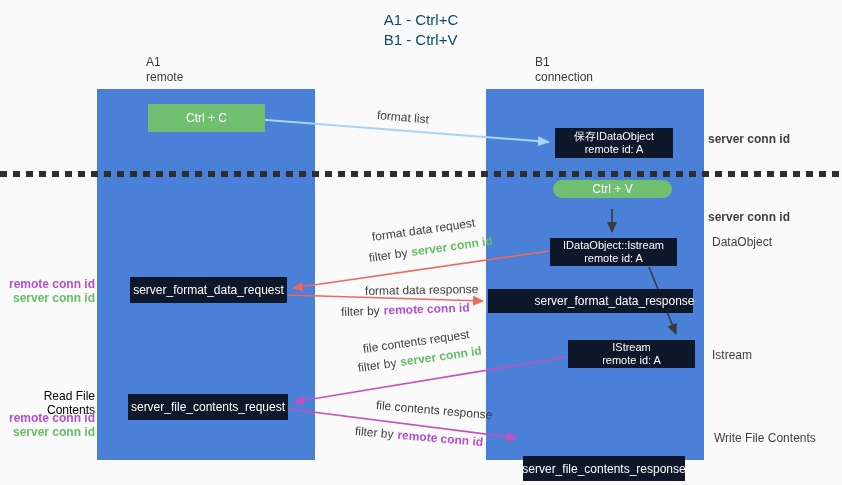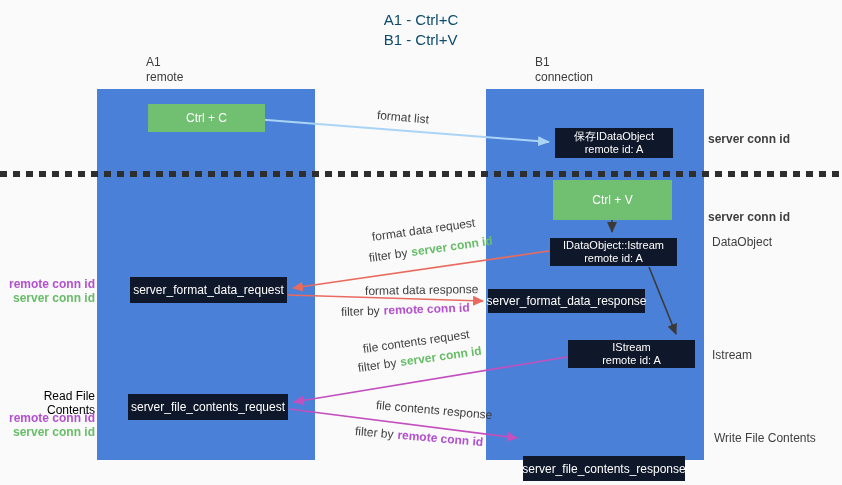--- a/index.html
+++ b/index.html
@@ -122,30 +122,30 @@
     <line x1="289" y1="409" x2="517" y2="438" stroke="#c44fbe" stroke-width="1.6" marker-end="url(#mk-mg)"></line>
   </svg>
 
   <div class="node node-green" style="left:136px;top:104px;width:117px;height:28px;margin-left:12px;">Ctrl + C</div>
 
   <div class="node node-orange node-2line" style="left:555px;top:128px;width:118px;height:30px;">
     <div>保存IDataObject</div>
     <div>remote id: A</div>
   </div>
 
-  <div class="node node-green" style="left:553px;top:180px;width:119px;height:40px;">Ctrl + V</div>
+  <div class="node node-green" style="left:553px;top:180px;width:119px;height:18px;border-radius:13px;">Ctrl + V</div>
 
   <div class="node node-orange node-2line" style="left:550px;top:238px;width:127px;height:28px;">
     <div>IDataObject::Istream</div>
     <div>remote id: A</div>
   </div>
 
   <div class="node node-orange node-1line" style="left:130px;top:277px;width:157px;height:26px;">server_format_data_request</div>
 
-  <div class="node node-orange node-1line" style="left:488px;top:289px;width:157px;height:24px;">server_format_data_response</div>
+  <div class="node node-orange node-1line" style="left:488px;top:289px;width:157px;height:24px;padding-left:48px;">server_format_data_response</div>
 
   <div class="node node-orange node-2line" style="left:568px;top:340px;width:127px;height:28px;">
     <div>IStream</div>
     <div>remote id: A</div>
   </div>
 
   <div class="node node-orange node-1line" style="left:128px;top:394px;width:160px;height:26px;">server_file_contents_request</div>
 
   <div class="node node-orange node-1line" style="left:523px;top:427px;width:162px;height:25px;margin-top:29px;">server_file_contents_response</div>
 

